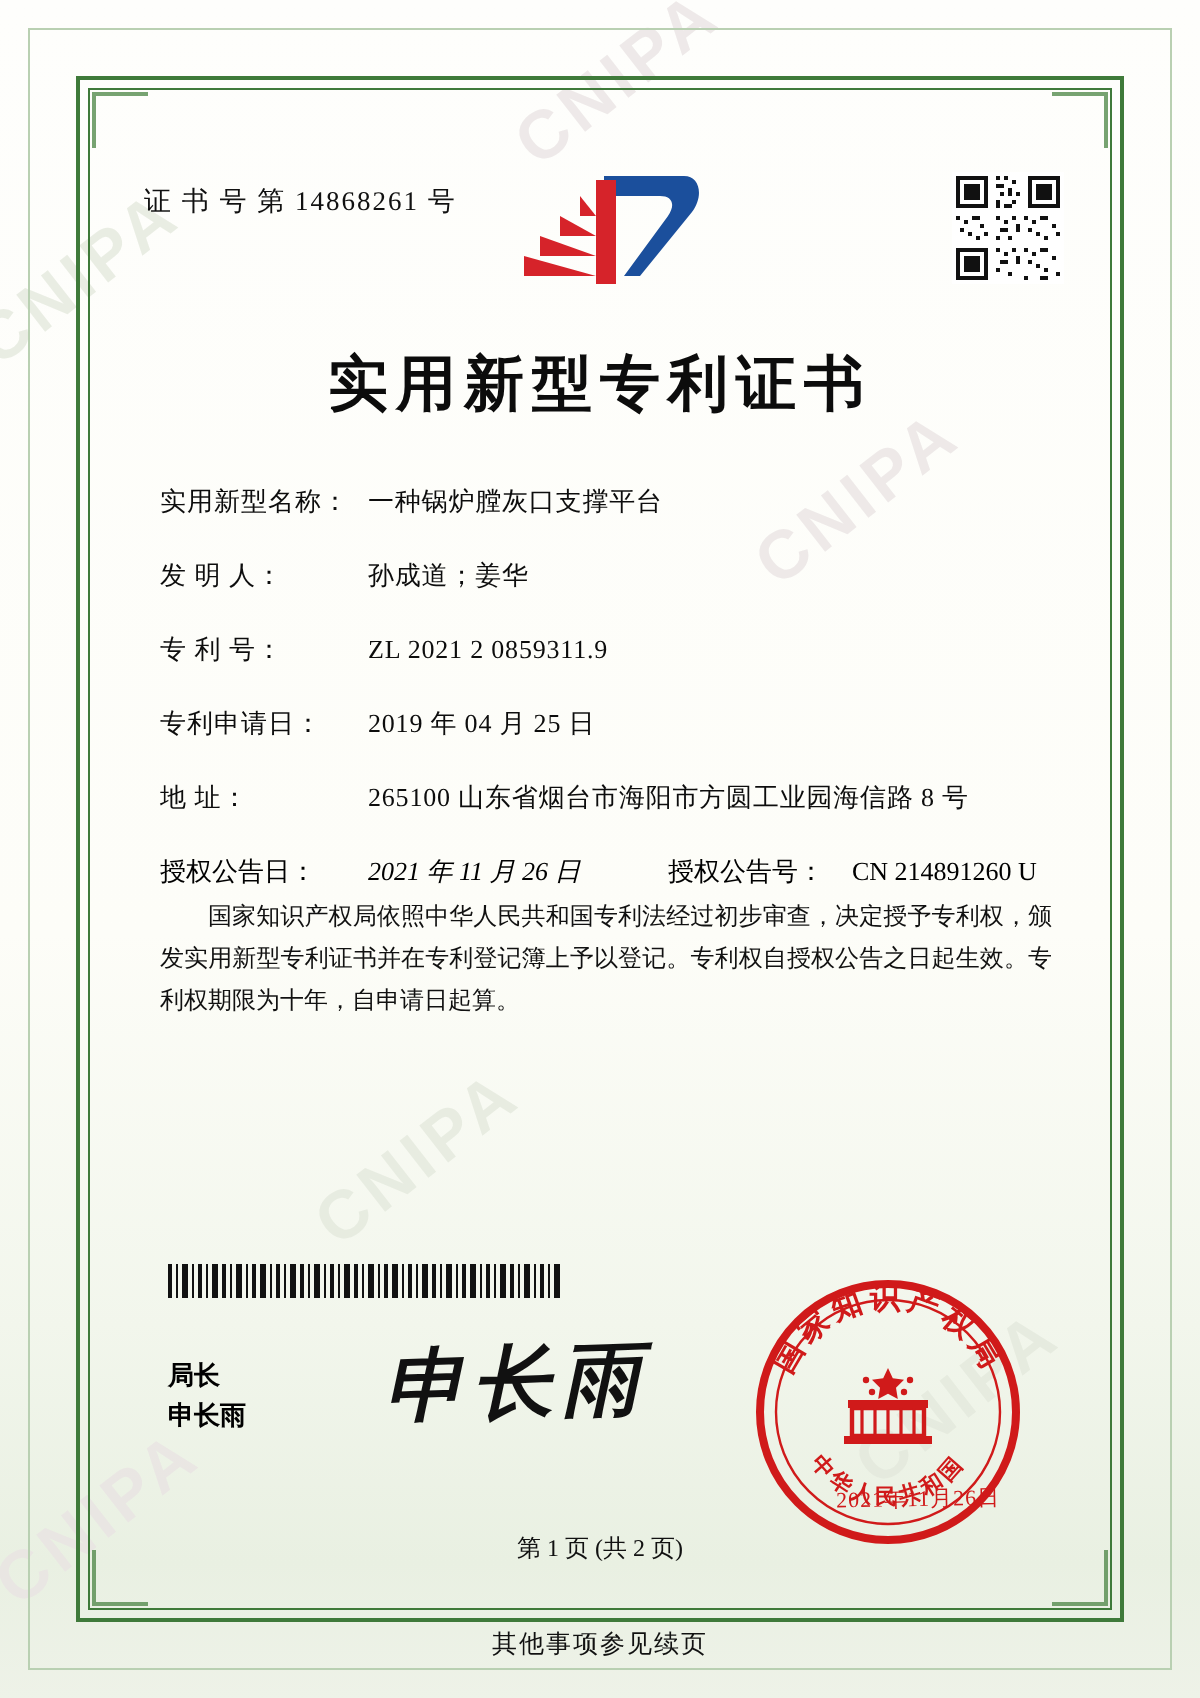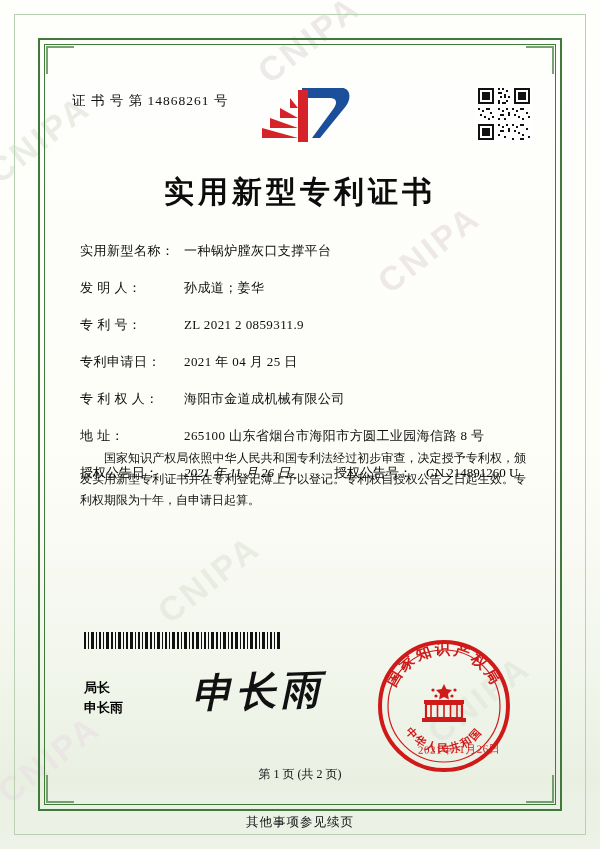--- a/index.html
+++ b/index.html
@@ -316,25 +316,21 @@
       <div class="field">
         <div class="lbl">发 明 人：</div>
         <div class="val">孙成道；姜华</div>
       </div>
       <div class="field">
         <div class="lbl">专 利 号：</div>
         <div class="val">ZL 2021 2 0859311.9</div>
       </div>
       <div class="field">
         <div class="lbl">专利申请日：</div>
-        <div class="val">2021 年 04 月 25 日</div>
-      </div>
-      <div class="field">
-        <div class="lbl">专 利 权 人：</div>
-        <div class="val">海阳市金道成机械有限公司</div>
+        <div class="val">2019 年 04 月 25 日</div>
       </div>
       <div class="field">
         <div class="lbl">地 址：</div>
         <div class="val">265100 山东省烟台市海阳市方圆工业园海信路 8 号</div>
       </div>
       <div class="field-pair">
         <div class="lbl2">授权公告日：</div>
         <div class="val2">2021 年 11 月 26 日</div>
         <div class="lbl3">授权公告号：</div>
         <div class="val3">CN 214891260 U</div>

